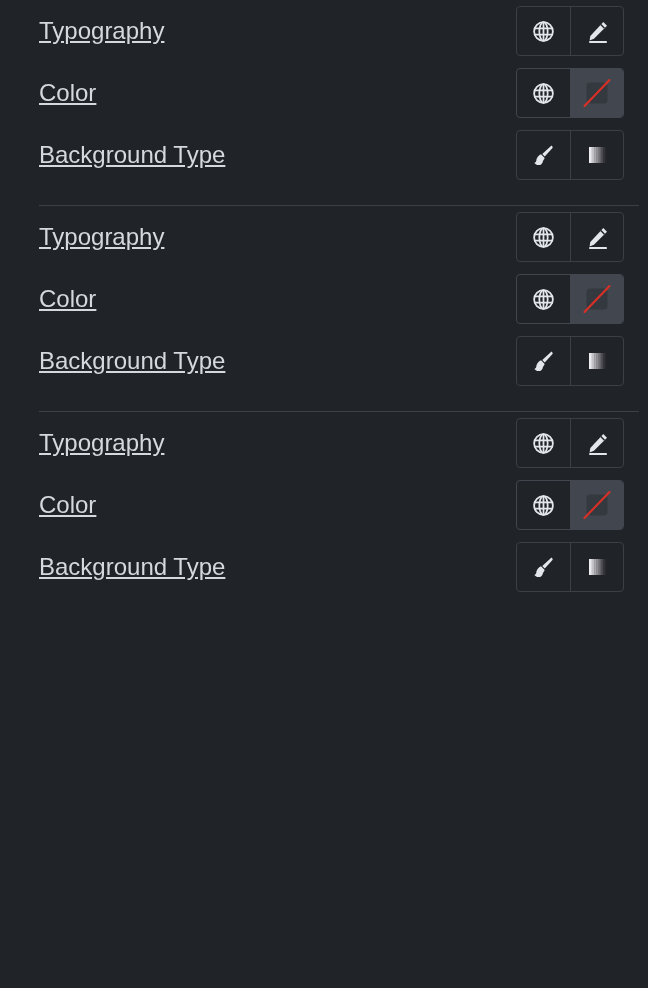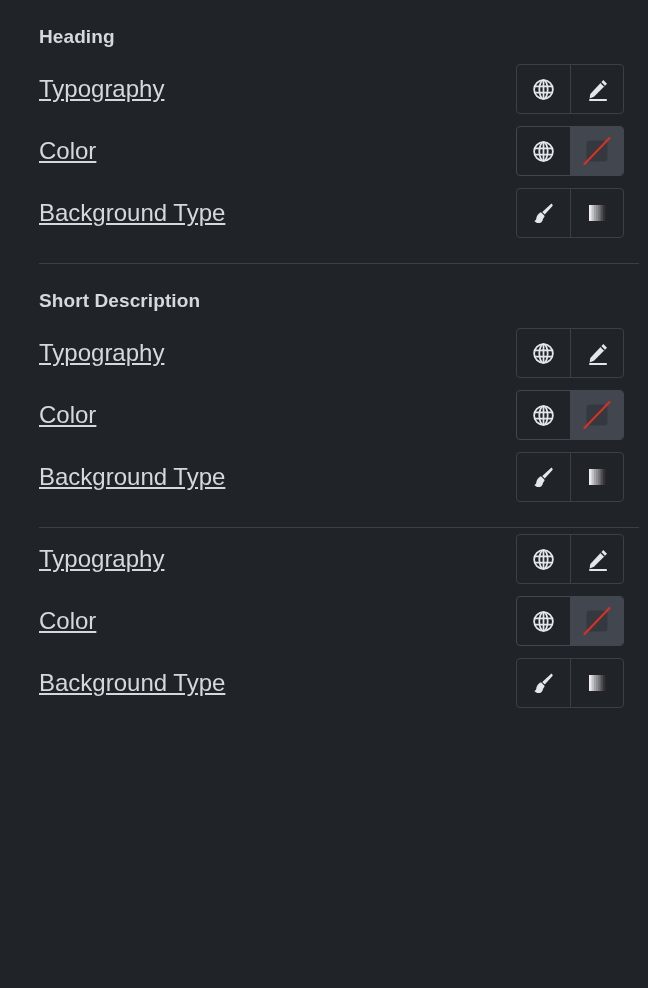--- a/index.html
+++ b/index.html
@@ -107,23 +107,20 @@
     background: #3b4046;
     width: 600px;
   }
 </style>
 </head>
 <body>
 
 <div class="panel">
   <div id="sections-root">
       <div class="section">
-        <div class="section-head-wrap">
-          <div class="section-title">Heading</div>
-        </div>
         <div class="control-row">
           <div class="control-label">Typography</div>
           <div class="btn-group">
             <div class="btn-cell">
               <span style="display: flex;">
                 <svg class="icon" width="25" height="25" viewBox="0 0 24 24" fill="none" stroke="#e3e6ea" stroke-width="1.7">
                   <circle cx="12" cy="12" r="9"></circle>
                   <ellipse cx="12" cy="12" rx="4" ry="9"></ellipse>
                   <line x1="3" y1="9" x2="21" y2="9"></line>
                   <line x1="3" y1="15" x2="21" y2="15"></line>
@@ -192,23 +189,20 @@
                 </svg>
               </span>
             </div>
           </div>
         </div>
       </div>
       <div class="divider-wrap">
         <div class="divider"></div>
       </div>
       <div class="section">
-        <div class="section-head-wrap">
-          <div class="section-title">Short Description</div>
-        </div>
         <div class="control-row">
           <div class="control-label">Typography</div>
           <div class="btn-group">
             <div class="btn-cell">
               <span style="display: flex;">
                 <svg class="icon" width="25" height="25" viewBox="0 0 24 24" fill="none" stroke="#e3e6ea" stroke-width="1.7">
                   <circle cx="12" cy="12" r="9"></circle>
                   <ellipse cx="12" cy="12" rx="4" ry="9"></ellipse>
                   <line x1="3" y1="9" x2="21" y2="9"></line>
                   <line x1="3" y1="15" x2="21" y2="15"></line>

